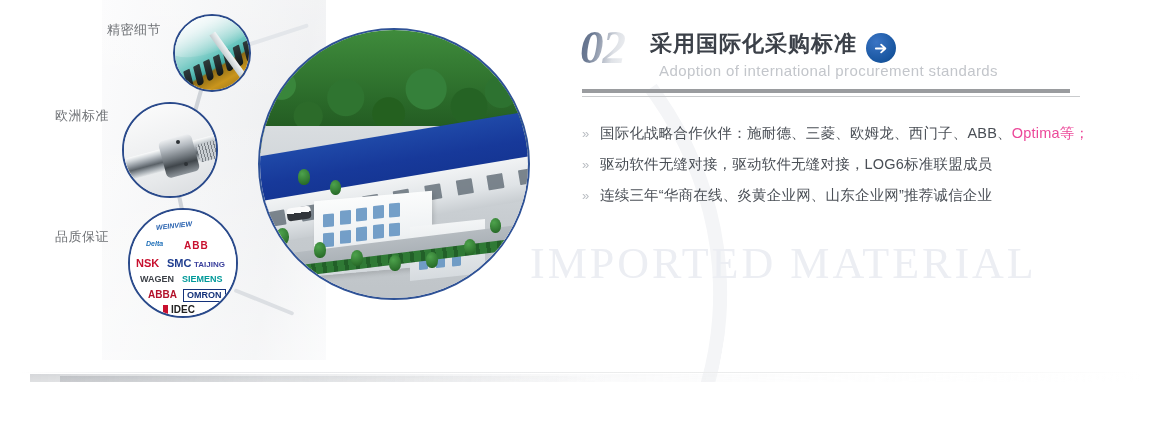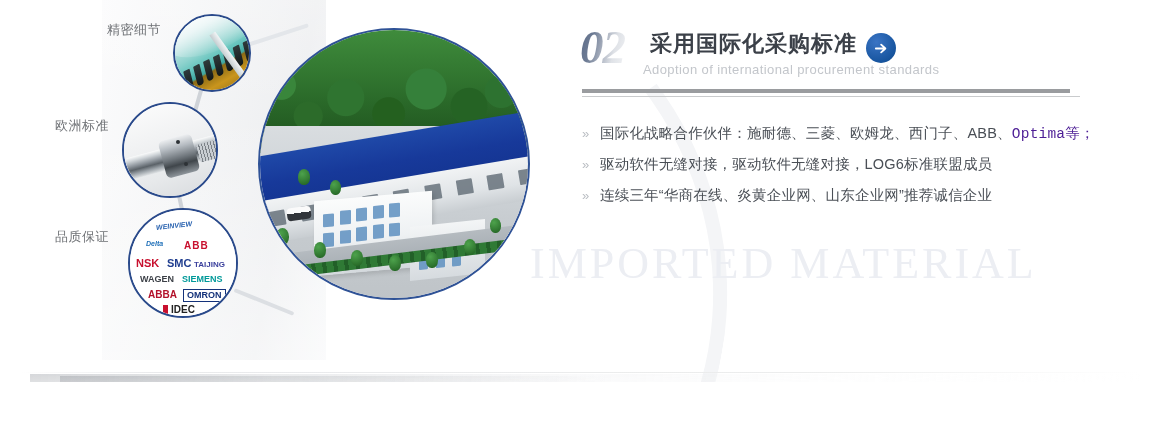--- a/index.html
+++ b/index.html
@@ -69,21 +69,21 @@
   
   .connector{position:absolute;background:#cfd3d8;border-radius:2px;}
 
   
   .side-label{
     position:absolute;
     font-size:13px;color:#6f7276;letter-spacing:.5px;
     white-space:nowrap;
   }
   #label-1{left:107px;top:21px;}
-  #label-2{left:55px;top:117px;font-family:Liberation Mono, monospace;}
+  #label-2{left:55px;top:107px;font-family:Liberation Mono, monospace;}
   #label-3{left:55px;top:228px;}
 
   
   .circ{position:absolute;border-radius:50%;overflow:hidden;border:2px solid #2a4a8b;box-sizing:border-box;}
 
   
   #circ-gear{left:173px;top:14px;width:78px;height:78px;border-width:2px;}
   #circ-gear .sky{
     position:absolute;inset:0;
     background:linear-gradient(150deg,#e9f4f6 0%,#cfe9ea 22%,#8fd3ce 44%,#5fc2bb 56%,#3fa79f 64%,#8a6a16 66%,#c9951d 80%,#8e6b12 100%);
@@ -221,38 +221,38 @@
     white-space:nowrap;
   }
   #arrow-badge{
     position:absolute;left:866px;top:33px;width:30px;height:30px;
     border-radius:50%;
     background:radial-gradient(circle at 35% 30%,#3a74c4,#17559f 70%,#11457f);
     display:flex;align-items:center;justify-content:center;
   }
   #arrow-badge svg{display:block;}
   #title-sub{
-    position:absolute;left:65px;top:62px;
-    font-size:13px;color:#c3c6cb;letter-spacing:.4px;
+    position:absolute;left:81px;top:62px;
+    font-size:15px;color:#c3c6cb;letter-spacing:.4px;
     white-space:nowrap;
   }
   #rule-thick{position:absolute;left:4px;top:89px;width:488px;height:4px;background:#9a9c9f;}
   #rule-thin{position:absolute;left:4px;top:96px;width:498px;height:1px;background:#c9cbcd;}
 
   #bullets{position:absolute;left:4px;top:118px;width:540px;}
   .bullet-row{
     position:relative;height:31px;display:flex;align-items:center;
   }
   .bullet-mark{
     width:18px;color:#b9bdc2;font-size:13px;flex:0 0 18px;
   }
   .bullet-text{
     font-size:14.5px;color:#4a4f56;letter-spacing:.2px;white-space:nowrap;
   }
-  .hl-blue{color:#4c1d95;font-family:Liberation Mono, monospace;}
+  .hl-blue{color:#ec4899;}
 
   #watermark{
     position:absolute;left:530px;top:238px;
     font-family:"Liberation Serif","DejaVu Serif",serif;
     font-size:44px;color:#eceef3;letter-spacing:3px;
     white-space:nowrap;
     font-weight:normal;
   }
 </style>
 </head>

